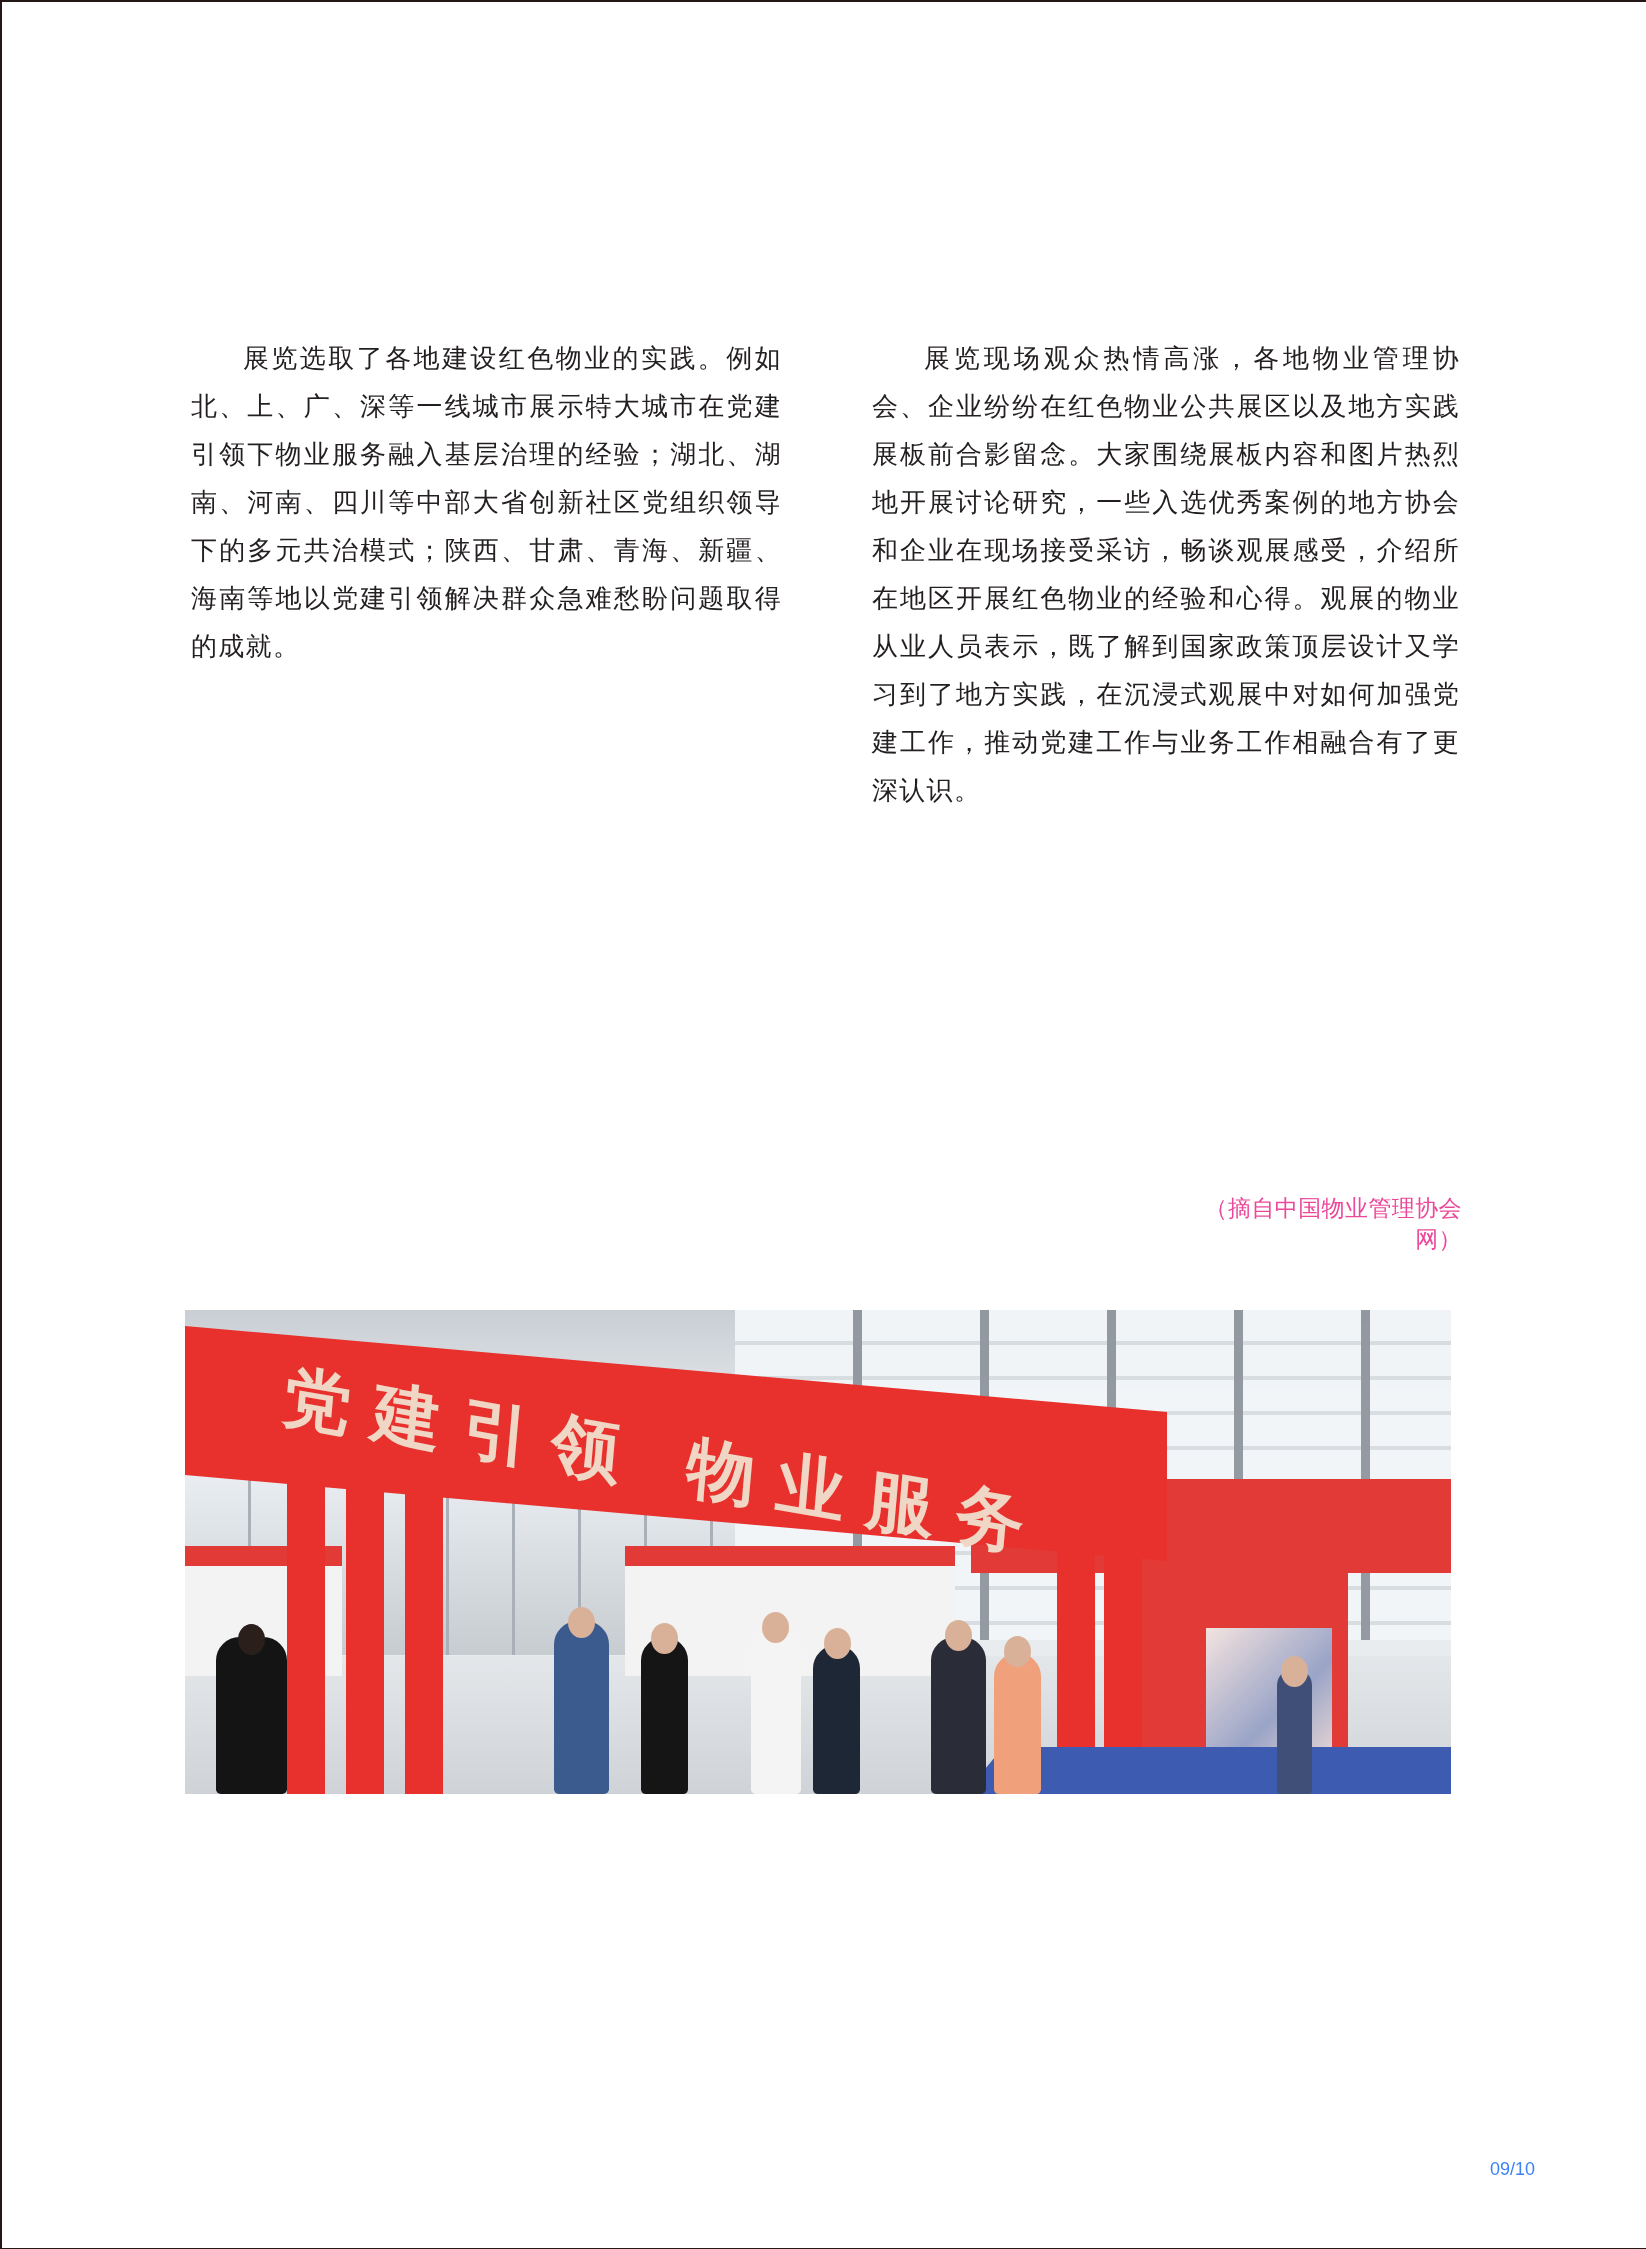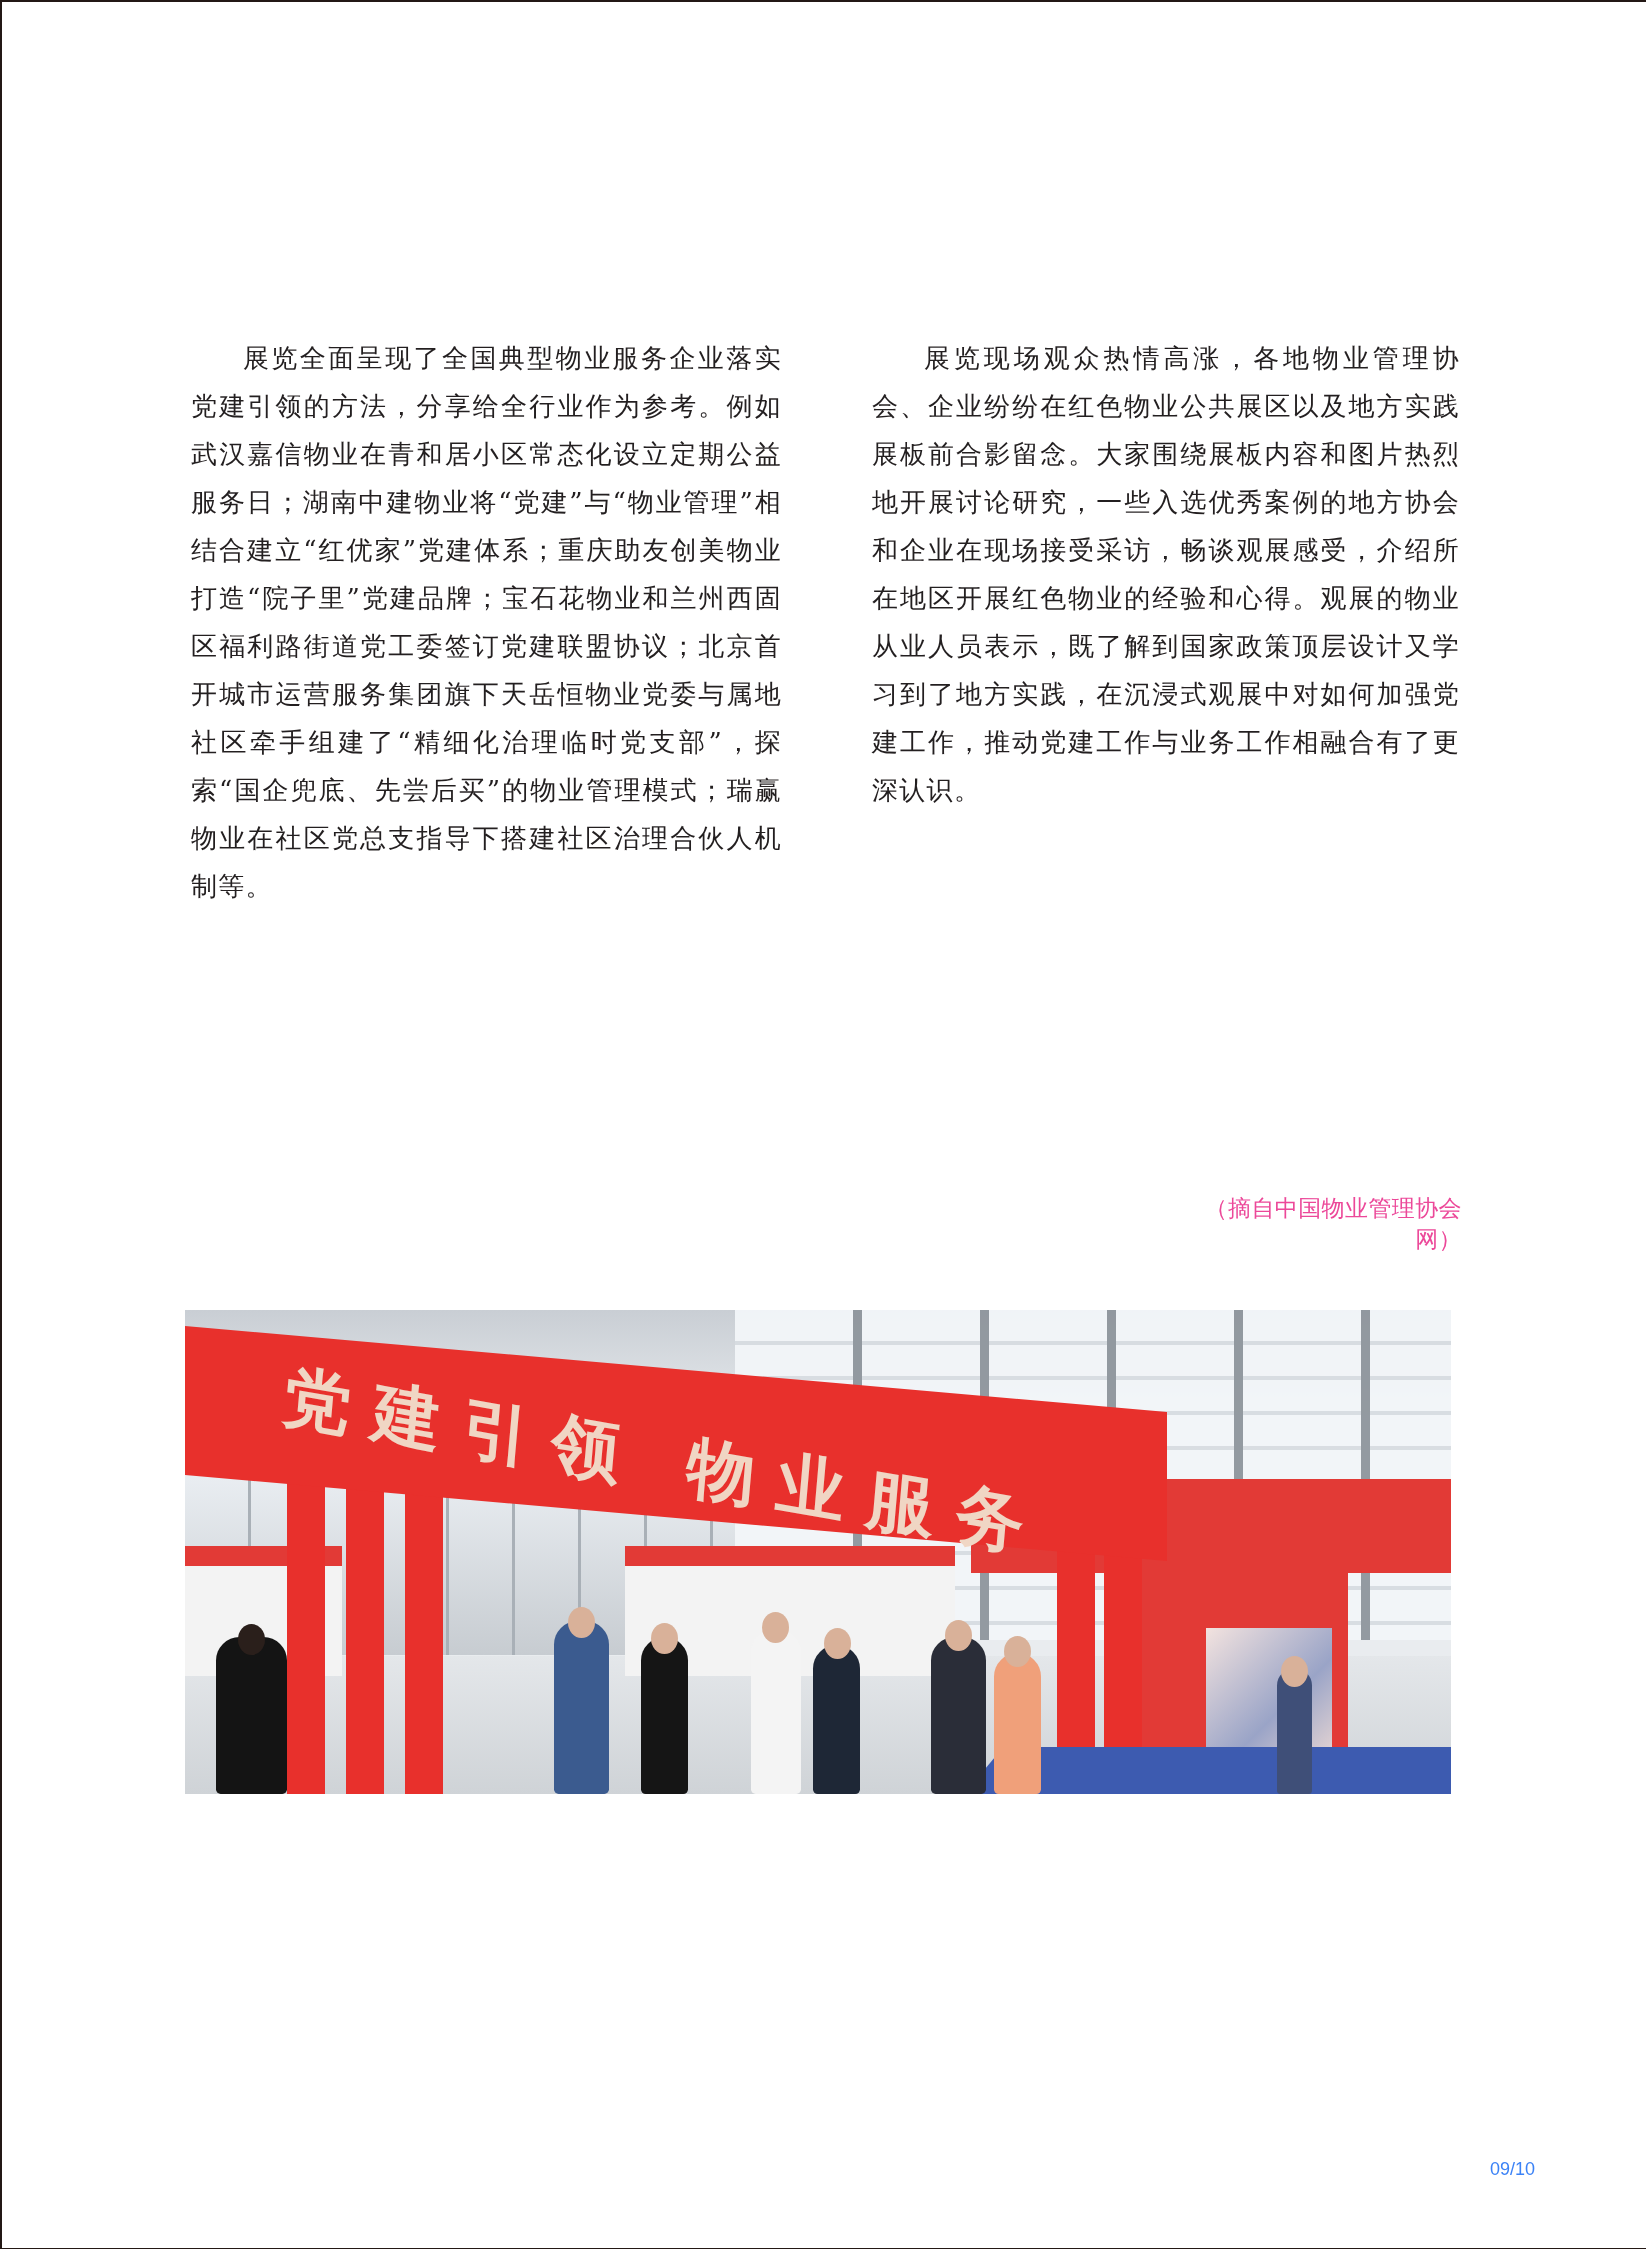--- a/index.html
+++ b/index.html
@@ -139,21 +139,21 @@
       font-size: 18px;
       color: #3b82f6;
     }
   </style>
 </head>
 <body>
 
 <div class="page-frame"></div>
 
 <section class="column col-left">
-  <p class="para">展览全面呈现了全国典型物业服务企业落实党建引领的方法，分享给全行业作为参考。例如武汉嘉信物业在青和居小区常态化设立定期公益服务日；湖南中建物业将“党建”与“物业管理”相结合建立“红优家”党建体系；重庆助友创美物业打造“院子里”党建品牌；宝石花物业和兰州西固区福利路街道党工委签订党建联盟协议；北京首开城市运营服务集团旗下天岳恒物业党委与属地社区牵手组建了“精细化治理临时党支部”，探索“国企兜底、先尝后买”的物业管理模式；瑞赢物业在社区党总支指导下搭建社区治理合伙人机制等。</p>
+  <p class="para">展览选取了各地建设红色物业的实践。例如北、上、广、深等一线城市展示特大城市在党建引领下物业服务融入基层治理的经验；湖北、湖南、河南、四川等中部大省创新社区党组织领导下的多元共治模式；陕西、甘肃、青海、新疆、海南等地以党建引领解决群众急难愁盼问题取得的成就。</p>
 </section>
 
 <section class="column col-right">
   <p class="para">展览现场观众热情高涨，各地物业管理协会、企业纷纷在红色物业公共展区以及地方实践展板前合影留念。大家围绕展板内容和图片热烈地开展讨论研究，一些入选优秀案例的地方协会和企业在现场接受采访，畅谈观展感受，介绍所在地区开展红色物业的经验和心得。观展的物业从业人员表示，既了解到国家政策顶层设计又学习到了地方实践，在沉浸式观展中对如何加强党建工作，推动党建工作与业务工作相融合有了更深认识。</p>
 </section>
 
 <div class="source">（摘自中国物业管理协会网）</div>
 
 <figure class="photo" style="margin:0;">
   <div class="ceiling"></div>

